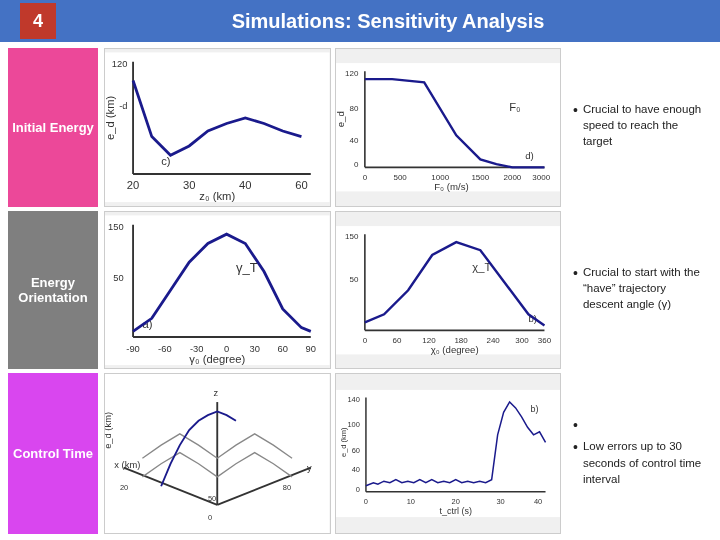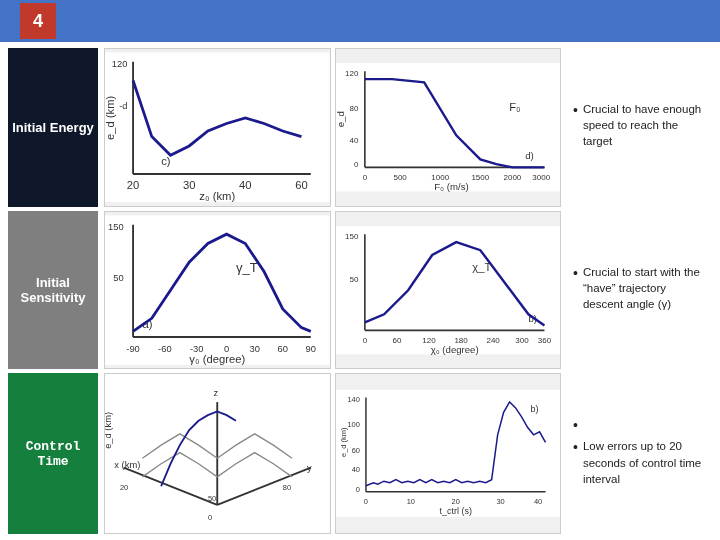--- a/index.html
+++ b/index.html
@@ -117,31 +117,32 @@
       margin-right: 5px;
       font-size: 14px;
       line-height: 1.3;
     }
 
     .bullet-text {
       flex: 1;
     }
 
     
-    .row-label-energy { background: #0f172a; }
+    .row-label-energy { background: #ec4899; }
     .row-label-orientation { background: #7F7F7F; }
-    .row-label-control { background: #15803d; font-family: Liberation Mono, monospace; }
+    .row-label-control { background: #d946ef; }
   </style>
 </head>
 <body>
 
 <div>
 
   <div class="header">
     <div class="slide-number">4</div>
+    <div class="header-title">Simulations: Sensitivity Analysis</div>
   </div>
 
   <div class="content">
 
     <div class="row">
       <div class="row-label row-label-energy">Initial Energy</div>
       <div class="row-images">
 
         <div class="chart-placeholder">
           <svg viewBox="0 0 120 80" xmlns="http://www.w3.org/2000/svg">
@@ -198,21 +199,21 @@
       </div>
       <div class="row-text">
         <div class="bullet-item">
           <span class="bullet-dot">•</span>
           <span class="bullet-text">Crucial to have enough speed to reach the target</span>
         </div>
       </div>
     </div>
 
     <div class="row">
-      <div class="row-label row-label-orientation">Initial Sensitivity</div>
+      <div class="row-label row-label-orientation">Energy Orientation</div>
       <div class="row-images">
 
         <div class="chart-placeholder">
           <svg viewBox="0 0 120 80" xmlns="http://www.w3.org/2000/svg">
             <rect width="120" height="80" fill="white"></rect>
             <line x1="15" y1="5" x2="15" y2="65" stroke="#333" stroke-width="1"></line>
             <line x1="15" y1="65" x2="110" y2="65" stroke="#333" stroke-width="1"></line>
 
             <text x="15" y="73" font-size="5" text-anchor="middle" fill="#333">-90</text>
             <text x="32" y="73" font-size="5" text-anchor="middle" fill="#333">-60</text>
@@ -323,20 +324,20 @@
             <polyline points="20,64 25,62 28,63 32,61 36,62 40,60 44,62 48,61 52,62 56,60 60,62 64,60 68,62 72,61 76,62 80,60 84,62 88,61 92,62 96,61 100,62 104,60 108,30 112,15 116,8 120,12 124,18 128,25 132,30 136,28 140,35" fill="none" stroke="#1a1a8c" stroke-width="1"></polyline>
           </svg>
         </div>
       </div>
       <div class="row-text">
         <div class="bullet-item">
           <span class="bullet-dot">•</span>
         </div>
         <div class="bullet-item">
           <span class="bullet-dot">•</span>
-          <span class="bullet-text">Low errors up to 20 seconds of control time interval</span>
+          <span class="bullet-text">Low errors up to 30 seconds of control time interval</span>
         </div>
       </div>
     </div>
 
   </div>
 
 </div>
 
 </body></html>

